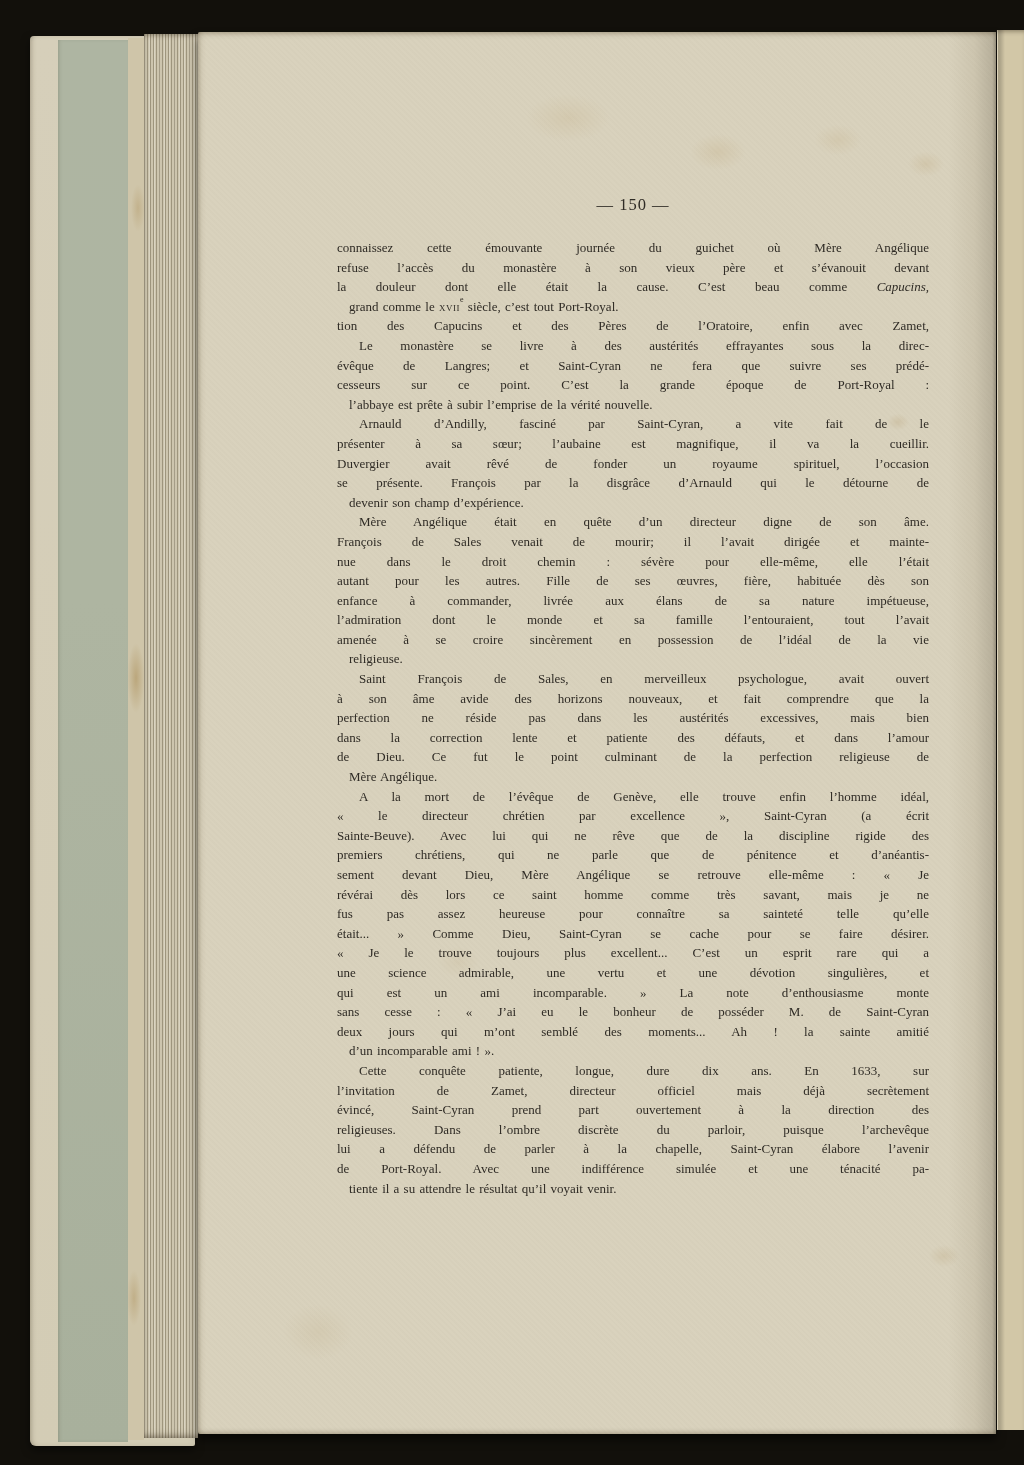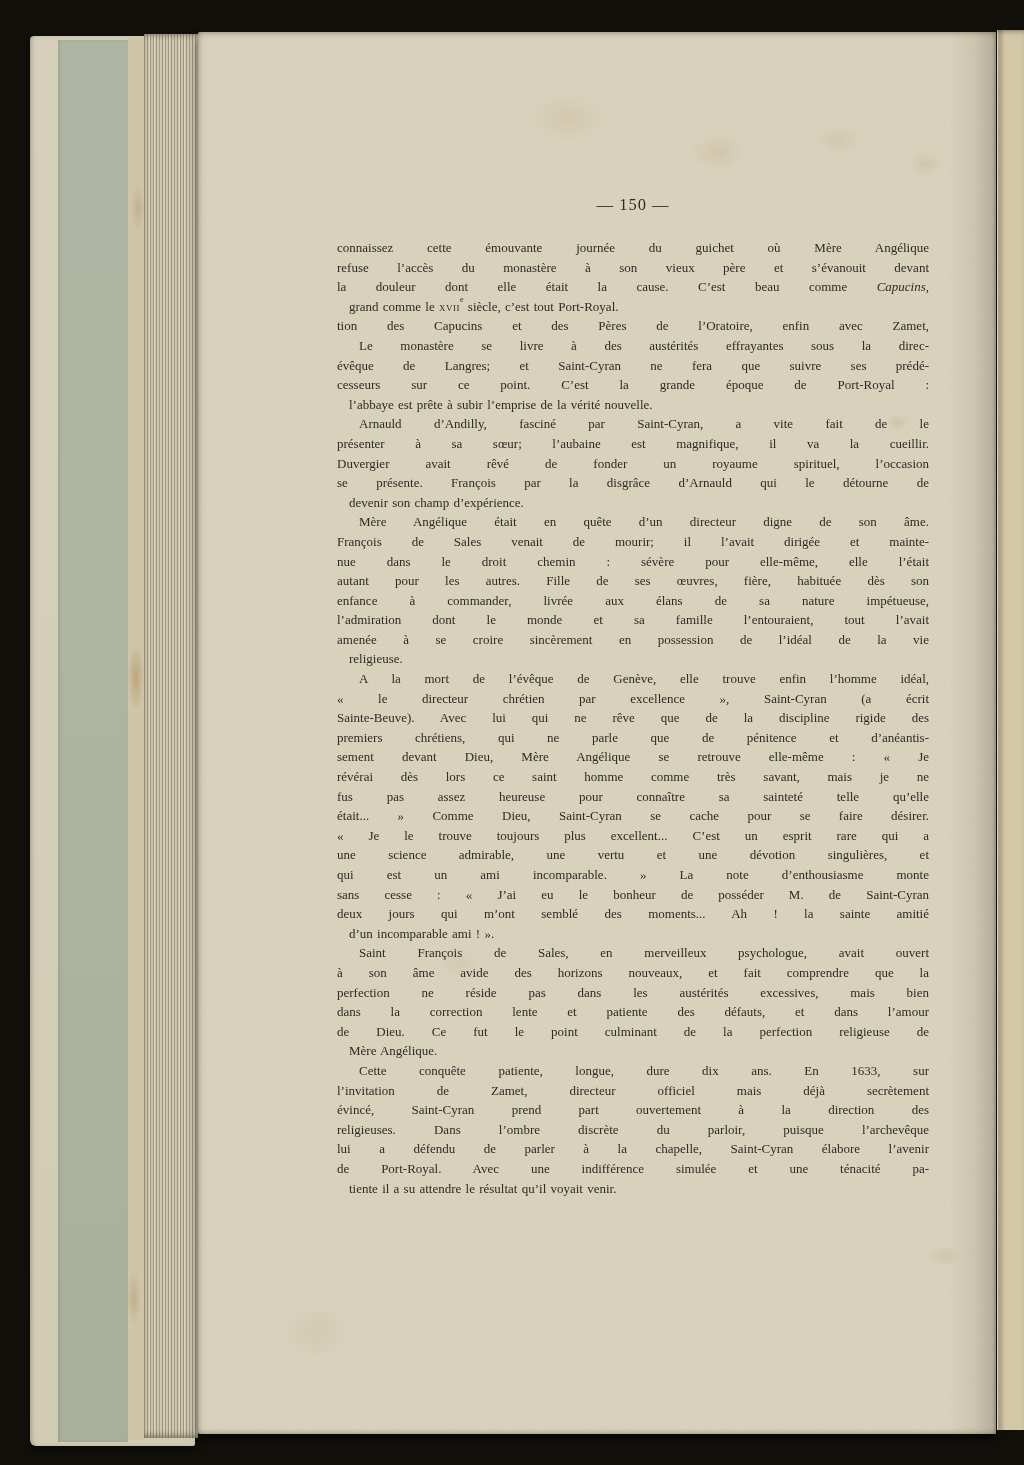--- a/index.html
+++ b/index.html
@@ -94,42 +94,42 @@
           <div class="line ind">Mère Angélique était en quête d’un directeur digne de son âme.</div>
           <div class="line">François de Sales venait de mourir; il l’avait dirigée et mainte-</div>
           <div class="line">nue dans le droit chemin : sévère pour elle-même, elle l’était</div>
           <div class="line">autant pour les autres. Fille de ses œuvres, fière, habituée dès son</div>
           <div class="line">enfance à commander, livrée aux élans de sa nature impétueuse,</div>
           <div class="line">l’admiration dont le monde et sa famille l’entouraient, tout l’avait</div>
           <div class="line">amenée à se croire sincèrement en possession de l’idéal de la vie</div>
           <div class="line last">religieuse.</div>
         </div>
         <div>
+          <div class="line ind">Saint François de Sales, en merveilleux psychologue, avait ouvert</div>
+          <div class="line">à son âme avide des horizons nouveaux, et fait comprendre que la</div>
+          <div class="line">perfection ne réside pas dans les austérités excessives, mais bien</div>
+          <div class="line">dans la correction lente et patiente des défauts, et dans l’amour</div>
+          <div class="line">de Dieu. Ce fut le point culminant de la perfection religieuse de</div>
+          <div class="line last">Mère Angélique.</div>
+        </div>
+        <div>
           <div class="line ind">A la mort de l’évêque de Genève, elle trouve enfin l’homme idéal,</div>
           <div class="line">« le directeur chrétien par excellence », Saint-Cyran (a écrit</div>
           <div class="line">Sainte-Beuve). Avec lui qui ne rêve que de la discipline rigide des</div>
           <div class="line">premiers chrétiens, qui ne parle que de pénitence et d’anéantis-</div>
           <div class="line">sement devant Dieu, Mère Angélique se retrouve elle-même : « Je</div>
           <div class="line">révérai dès lors ce saint homme comme très savant, mais je ne</div>
           <div class="line">fus pas assez heureuse pour connaître sa sainteté telle qu’elle</div>
           <div class="line">était... » Comme Dieu, Saint-Cyran se cache pour se faire désirer.</div>
           <div class="line">« Je le trouve toujours plus excellent... C’est un esprit rare qui a</div>
           <div class="line">une science admirable, une vertu et une dévotion singulières, et</div>
           <div class="line">qui est un ami incomparable. » La note d’enthousiasme monte</div>
           <div class="line">sans cesse : « J’ai eu le bonheur de posséder M. de Saint-Cyran</div>
           <div class="line">deux jours qui m’ont semblé des moments... Ah ! la sainte amitié</div>
           <div class="line last">d’un incomparable ami ! ».</div>
-        </div>
-        <div>
-          <div class="line ind">Saint François de Sales, en merveilleux psychologue, avait ouvert</div>
-          <div class="line">à son âme avide des horizons nouveaux, et fait comprendre que la</div>
-          <div class="line">perfection ne réside pas dans les austérités excessives, mais bien</div>
-          <div class="line">dans la correction lente et patiente des défauts, et dans l’amour</div>
-          <div class="line">de Dieu. Ce fut le point culminant de la perfection religieuse de</div>
-          <div class="line last">Mère Angélique.</div>
         </div>
         <div>
           <div class="line ind">Cette conquête patiente, longue, dure dix ans. En 1633, sur</div>
           <div class="line">l’invitation de Zamet, directeur officiel mais déjà secrètement</div>
           <div class="line">évincé, Saint-Cyran prend part ouvertement à la direction des</div>
           <div class="line">religieuses. Dans l’ombre discrète du parloir, puisque l’archevêque</div>
           <div class="line">lui a défendu de parler à la chapelle, Saint-Cyran élabore l’avenir</div>
           <div class="line">de Port-Royal. Avec une indifférence simulée et une ténacité pa-</div>
           <div class="line last">tiente il a su attendre le résultat qu’il voyait venir.</div>
         </div>

